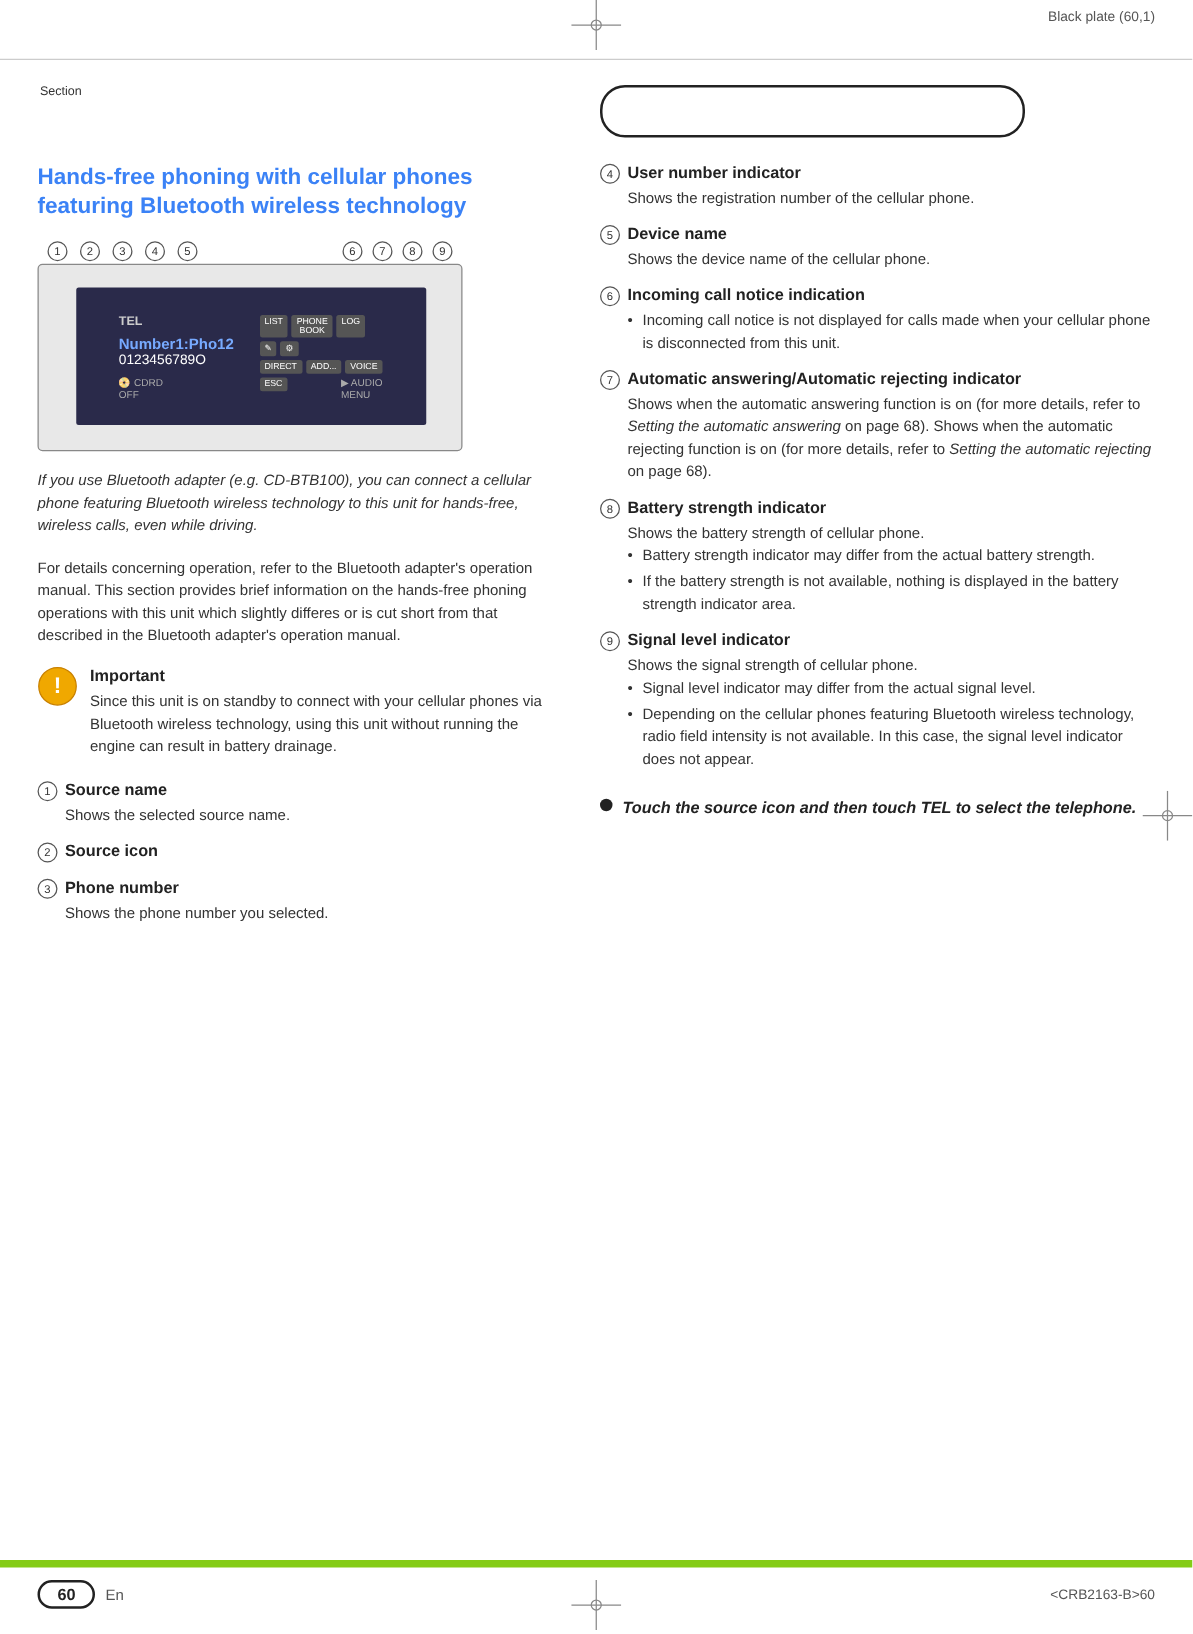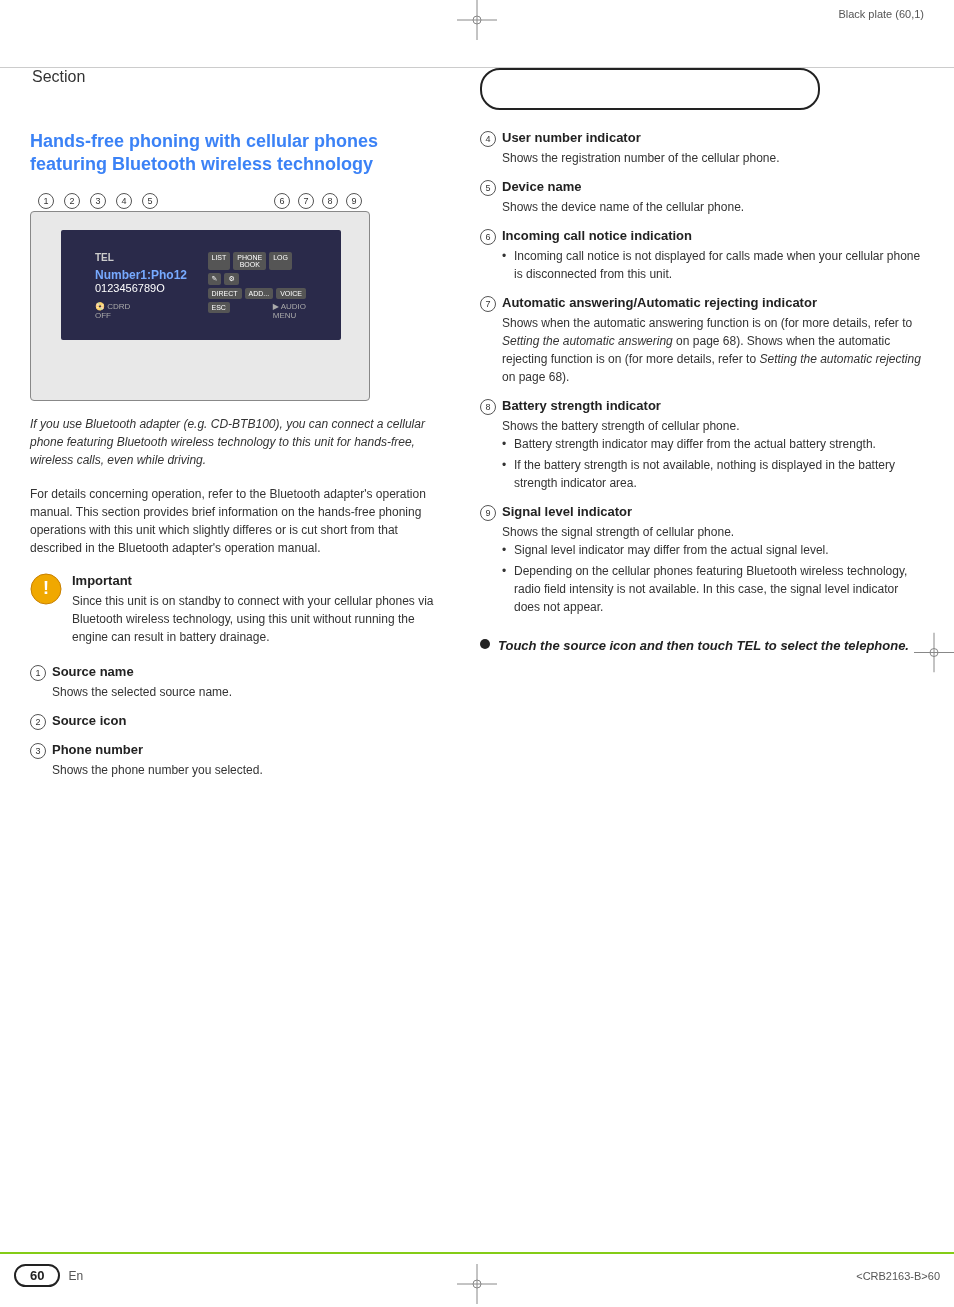--- a/index.html
+++ b/index.html
@@ -10,21 +10,21 @@
       font-family: Arial, Helvetica, sans-serif;
       font-size: 13px;
       color: #222;
       position: relative;
     }
 
     
     .header-bar {
       position: absolute;
       top: 0; left: 0; right: 0;
-      height: 68px;
+      height: 48px;
       border-bottom: 1px solid #ccc;
     }
     .plate-text {
       position: absolute;
       top: 8px;
       right: 30px;
       font-size: 11px;
       color: #555;
     }
     
@@ -41,21 +41,21 @@
     
     .section-block {
       position: absolute;
       top: 68px;
       left: 30px;
       display: flex;
       align-items: center;
       gap: 0;
     }
     .section-label-small {
-      font-size: 16px;
+      font-size: 10px;
       color: #333;
       display: block;
       margin-bottom: 2px;
       margin-left: 2px;
     }
     .section-row {
       display: flex;
       align-items: center;
       gap: 0;
     }
@@ -109,21 +109,21 @@
       font-size: 18px;
       font-weight: bold;
       line-height: 1.3;
       margin-bottom: 16px;
       color: #3b82f6;
     }
 
     
     .device-display {
       width: 340px;
-      height: 190px;
+      height: 150px;
       border: 1.5px solid #888;
       border-radius: 4px;
       background: #e8e8e8;
       margin-bottom: 14px;
       position: relative;
       overflow: hidden;
     }
     .device-inner {
       background: #2a2a4a;
       width: 280px;
@@ -319,22 +319,22 @@
 
     
     .footer {
       position: absolute;
       bottom: 20px;
       left: 0;
       right: 0;
       display: flex;
       justify-content: space-between;
       align-items: center;
-      padding: 0 14px;
-      border-top: 2px solid #84cc16;
+      padding: 0 30px;
+      border-top: 6px solid #84cc16;
       padding-top: 10px;
     }
     .page-number {
       background: #fff;
       border: 2px solid #222;
       border-radius: 20px;
       padding: 2px 14px;
       font-size: 13px;
       font-weight: bold;
     }

